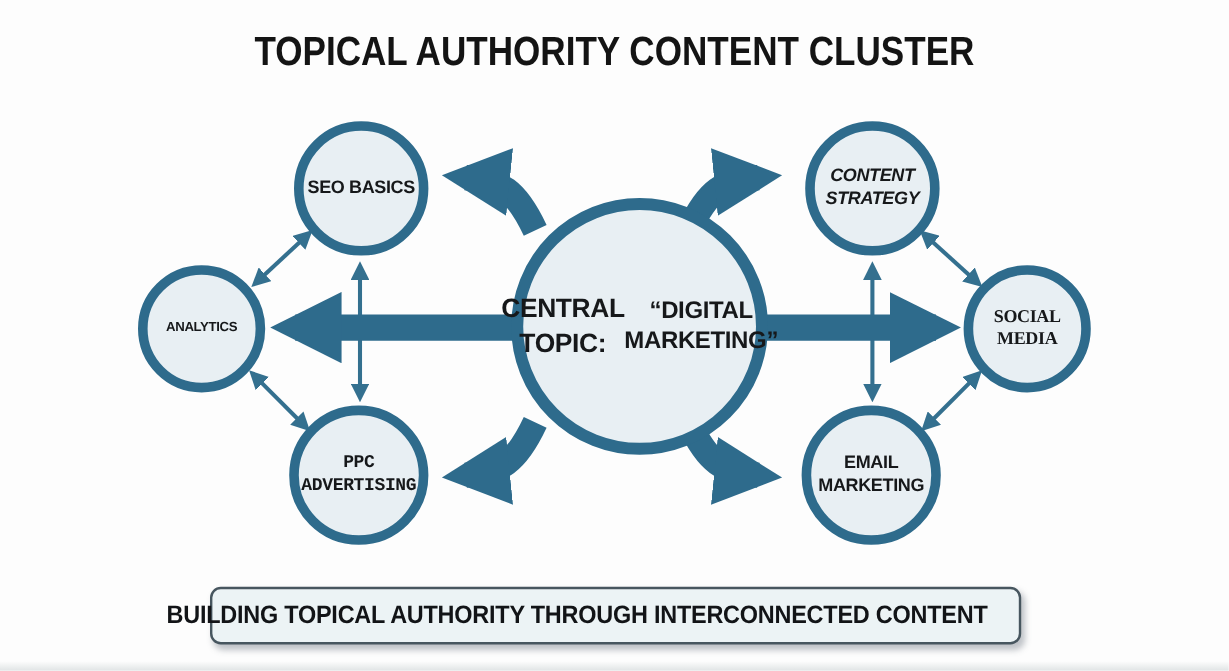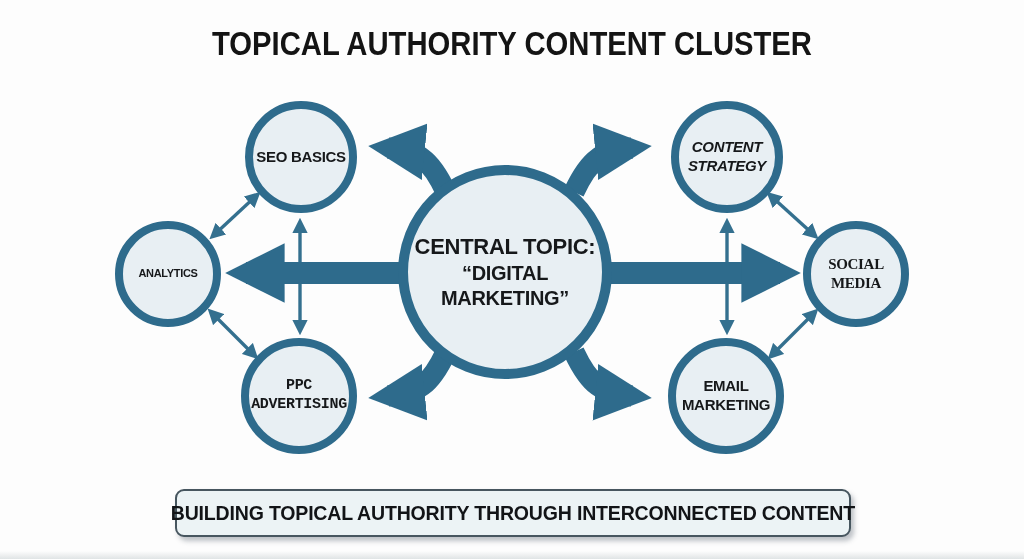--- a/index.html
+++ b/index.html
@@ -41,30 +41,30 @@
     width:100px;
   }
   .node-seo{left:245px;top:101px;width:112px;height:112px;}
   .node-content{left:671px;top:101px;width:112px;height:112px;font-style:italic;}
   .node-analytics{left:115px;top:221px;width:106px;height:106px;}
   .node-analytics .label{width:96px;font-size:11px;}
   .node-social{left:803px;top:221px;width:106px;height:106px;font-family:Liberation Serif, serif;}
   .node-ppc{left:241px;top:338px;width:116px;height:116px;font-family:Liberation Mono, monospace;}
   .node-email{left:668px;top:338px;width:116px;height:116px;}
   .node-central{
-    left:398px;top:165px;width:214px;height:214px;
-    border-width:10px;flex-direction:column;
+    left:426px;top:165px;width:214px;height:214px;
+    border-width:10px;flex-direction:row;
   }
   .central-heading{font-size:22px;line-height:1.3;letter-spacing:-0.3px;}
   .central-topic{font-size:20px;line-height:1.25;letter-spacing:-0.3px;max-width:160px;}
   .banner{
     position:absolute;left:175px;top:489px;width:676px;height:48px;
     background:var(--banner-fill);
     border:2px solid #47565f;border-radius:9px;
-    display:flex;align-items:center;justify-content:center;
+    display:flex;align-items:center;justify-content:flex-end;
     box-shadow:3px 4px 5px rgba(110,120,130,0.45);
   }
   .banner .banner-text{
     font-size:21px;font-weight:bold;color:#121417;
     letter-spacing:-0.2px;white-space:nowrap;transform:scaleX(0.93);
   }
   .bottom-edge{
     position:absolute;left:0;bottom:0;width:1024px;height:8px;
     background:linear-gradient(to bottom, rgba(223,227,228,0), #e0e4e5);
   }

